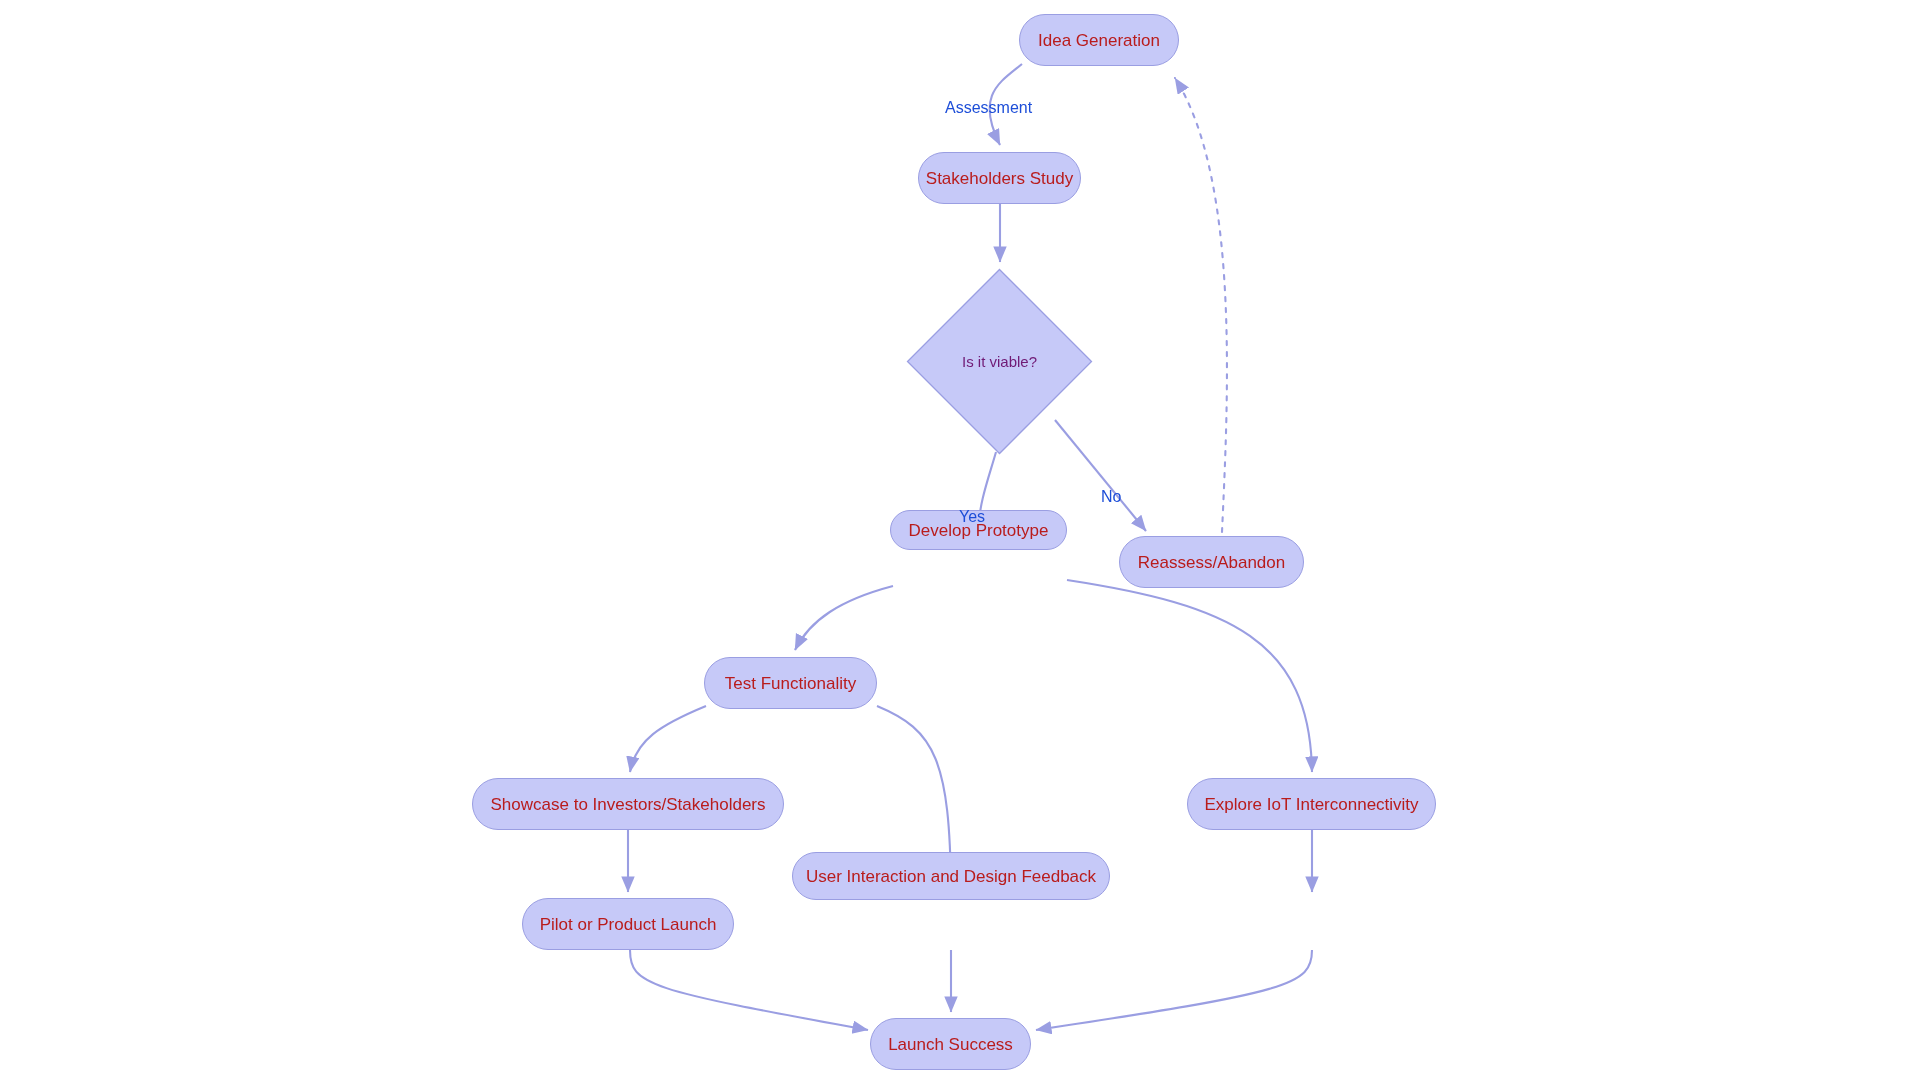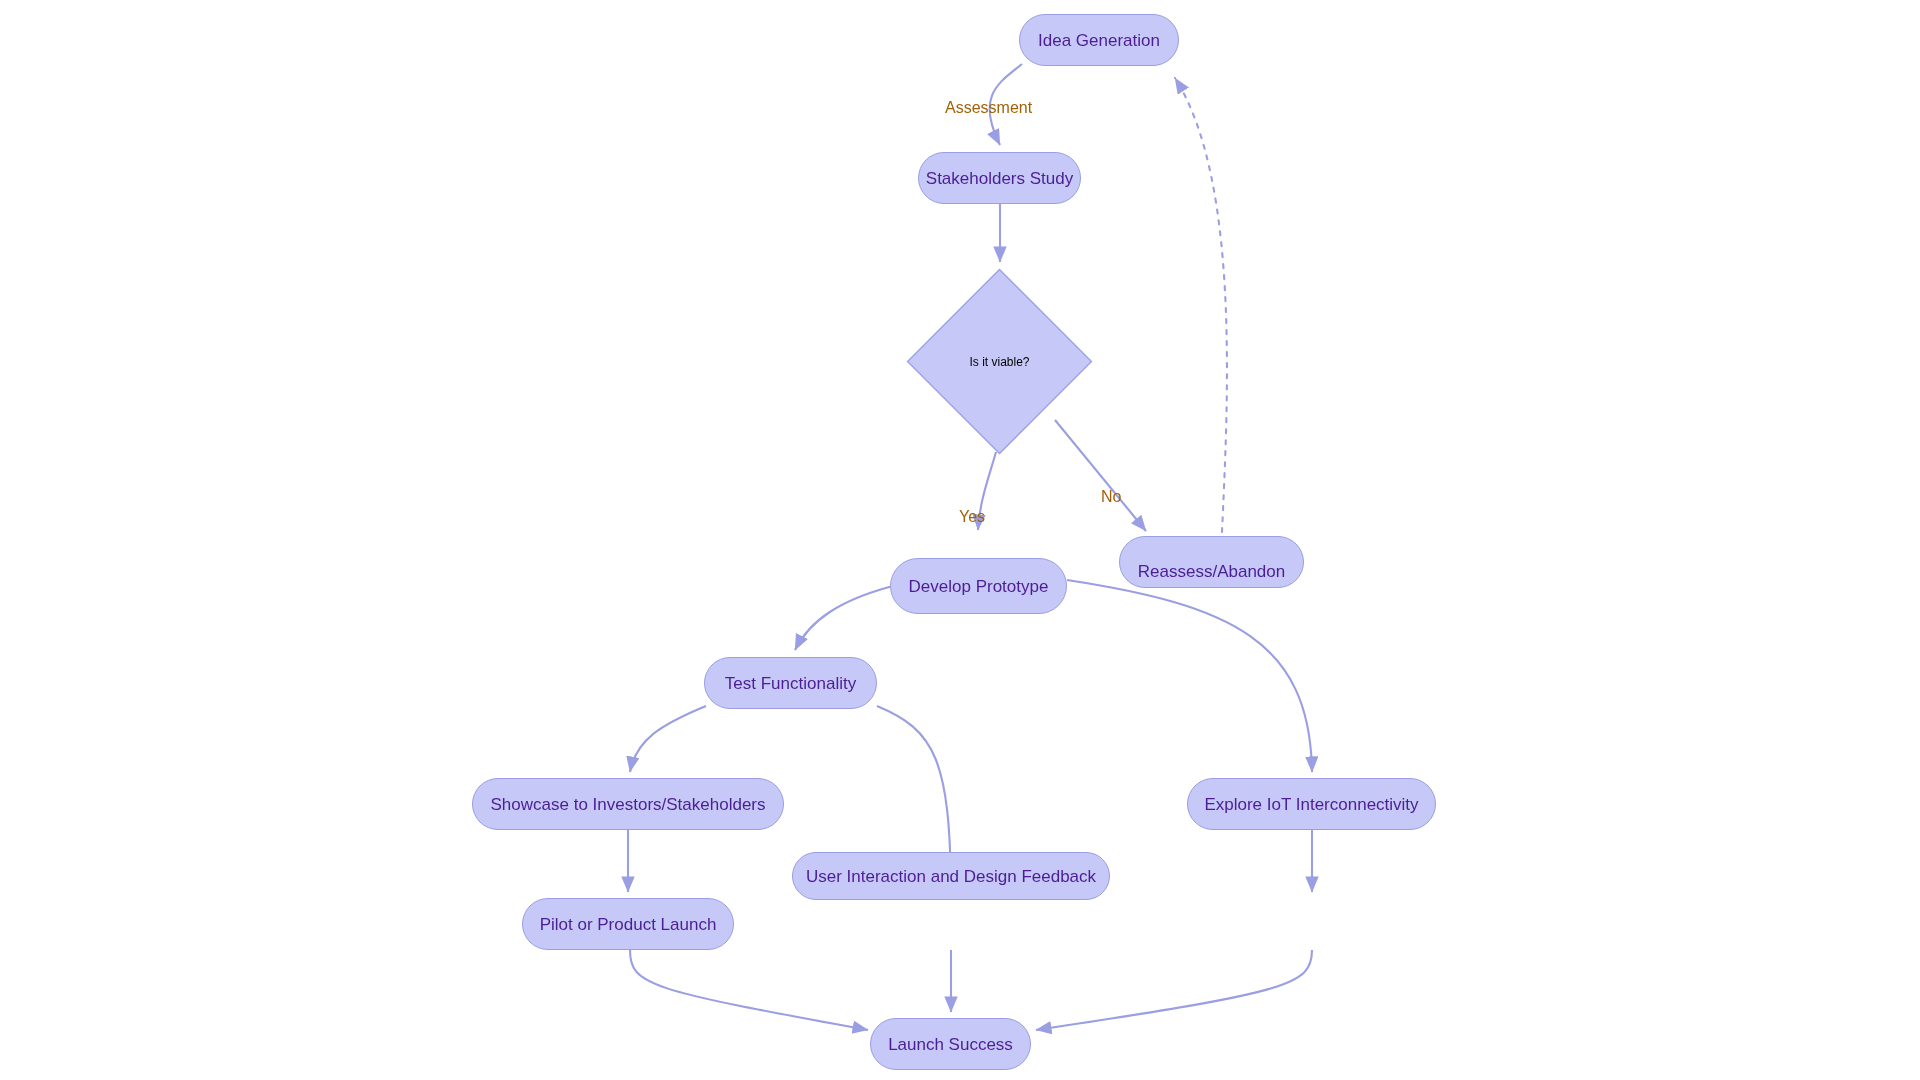--- a/index.html
+++ b/index.html
@@ -28,50 +28,50 @@
   }
   .node {
     position: absolute;
     box-sizing: border-box;
     display: flex;
     align-items: center;
     justify-content: center;
     background: #c6c9f8;
     border: 1.3px solid #9a9ee2;
     border-radius: 999px;
-    color: #4c1d95;
+    color: #b91c1c;
     font-size: 17px;
     line-height: 1;
     white-space: nowrap;
     text-align: center;
-    padding: 7px 18px;
+    padding: 16px 18px;
   }
   .node-diamond {
     position: absolute;
     box-sizing: border-box;
     display: flex;
     align-items: center;
     justify-content: center;
-    color: #000000;
-    font-size: 12px;
+    color: #701a75;
+    font-size: 15px;
     white-space: nowrap;
   }
   .node-diamond .diamond-shape {
     position: absolute;
     top: 0; left: 0;
     width: 100%;
     height: 100%;
   }
   .node-diamond .diamond-label {
     position: relative;
     z-index: 2;
   }
   .edge-label {
     position: absolute;
-    color: #a16207;
+    color: #1d4ed8;
     font-size: 16px;
     white-space: nowrap;
     background: transparent;
   }
 </style>
 </head>
 <body>
 
 <div id="flowchart-canvas">
 
@@ -126,21 +126,21 @@
     <span>Stakeholders Study</span>
   </div>
 
   <div class="node-diamond" style="left:906px; top:268px; width:187px; height:187px;">
     <svg class="diamond-shape" viewBox="0 0 187 187" xmlns="http://www.w3.org/2000/svg">
       <polygon points="93.5,1.5 185.5,93.5 93.5,185.5 1.5,93.5" fill="#c6c9f8" stroke="#9a9ee2" stroke-width="1.3"></polygon>
     </svg>
     <span class="diamond-label">Is it viable?</span>
   </div>
 
-  <div class="node" style="left:890px; top:558px; width:177px; height:56px;">
+  <div class="node" style="left:890px; top:510px; width:177px; height:40px;">
     <span>Develop Prototype</span>
   </div>
 
   <div class="node" style="left:1119px; top:536px; width:185px; height:52px;align-items:flex-end;">
     <span>Reassess/Abandon</span>
   </div>
 
   <div class="node" style="left:704px; top:657px; width:173px; height:52px;">
     <span>Test Functionality</span>
   </div>

